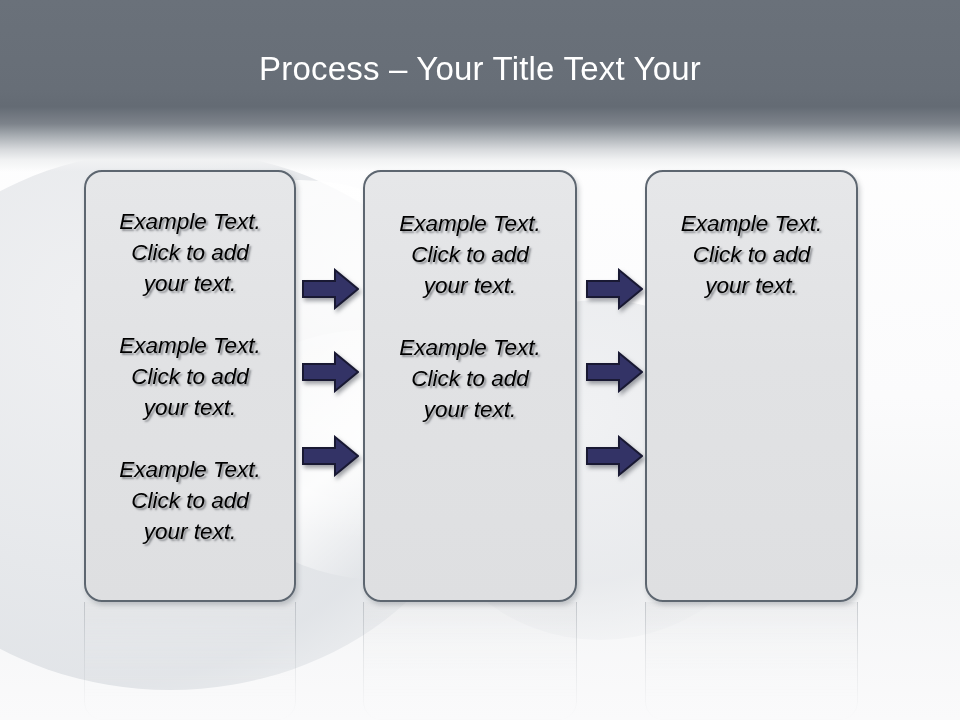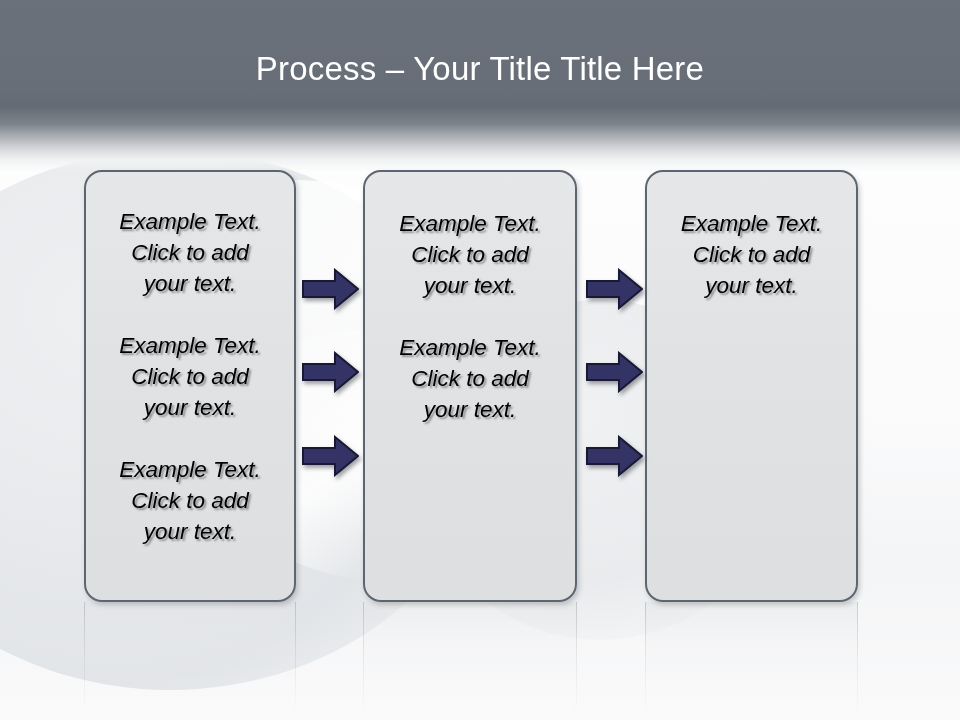--- a/index.html
+++ b/index.html
@@ -187,21 +187,21 @@
 <div id="slide">
 
   <div class="bg-base"></div>
   <div class="bg-sphere"></div>
   <div class="bg-sphere-2"></div>
   <div class="bg-shade-a"></div>
   <div class="bg-swoosh-a"></div>
   <div class="bg-swoosh-b"></div>
 
   <div class="header-band"></div>
-  <div class="slide-title"><span class="t-strong">Process</span><span> – Your Title Title Here</span></div>
+  <div class="slide-title"><span class="t-strong">Process</span><span> – Your Title Text Your</span></div>
 
   <div class="preflect" style="left:84px; top:602px; width:212px; height:118px;"></div>
   <div class="preflect" style="left:363px; top:602px; width:214px; height:118px;"></div>
   <div class="preflect" style="left:645px; top:602px; width:213px; height:118px;"></div>
 
   <div class="pbox" style="left:84px; top:170px; width:212px; height:432px;">
     <div class="pbox-inner">
       <div class="ptext">Example Text.
 Click  to add
 your text.</div>

